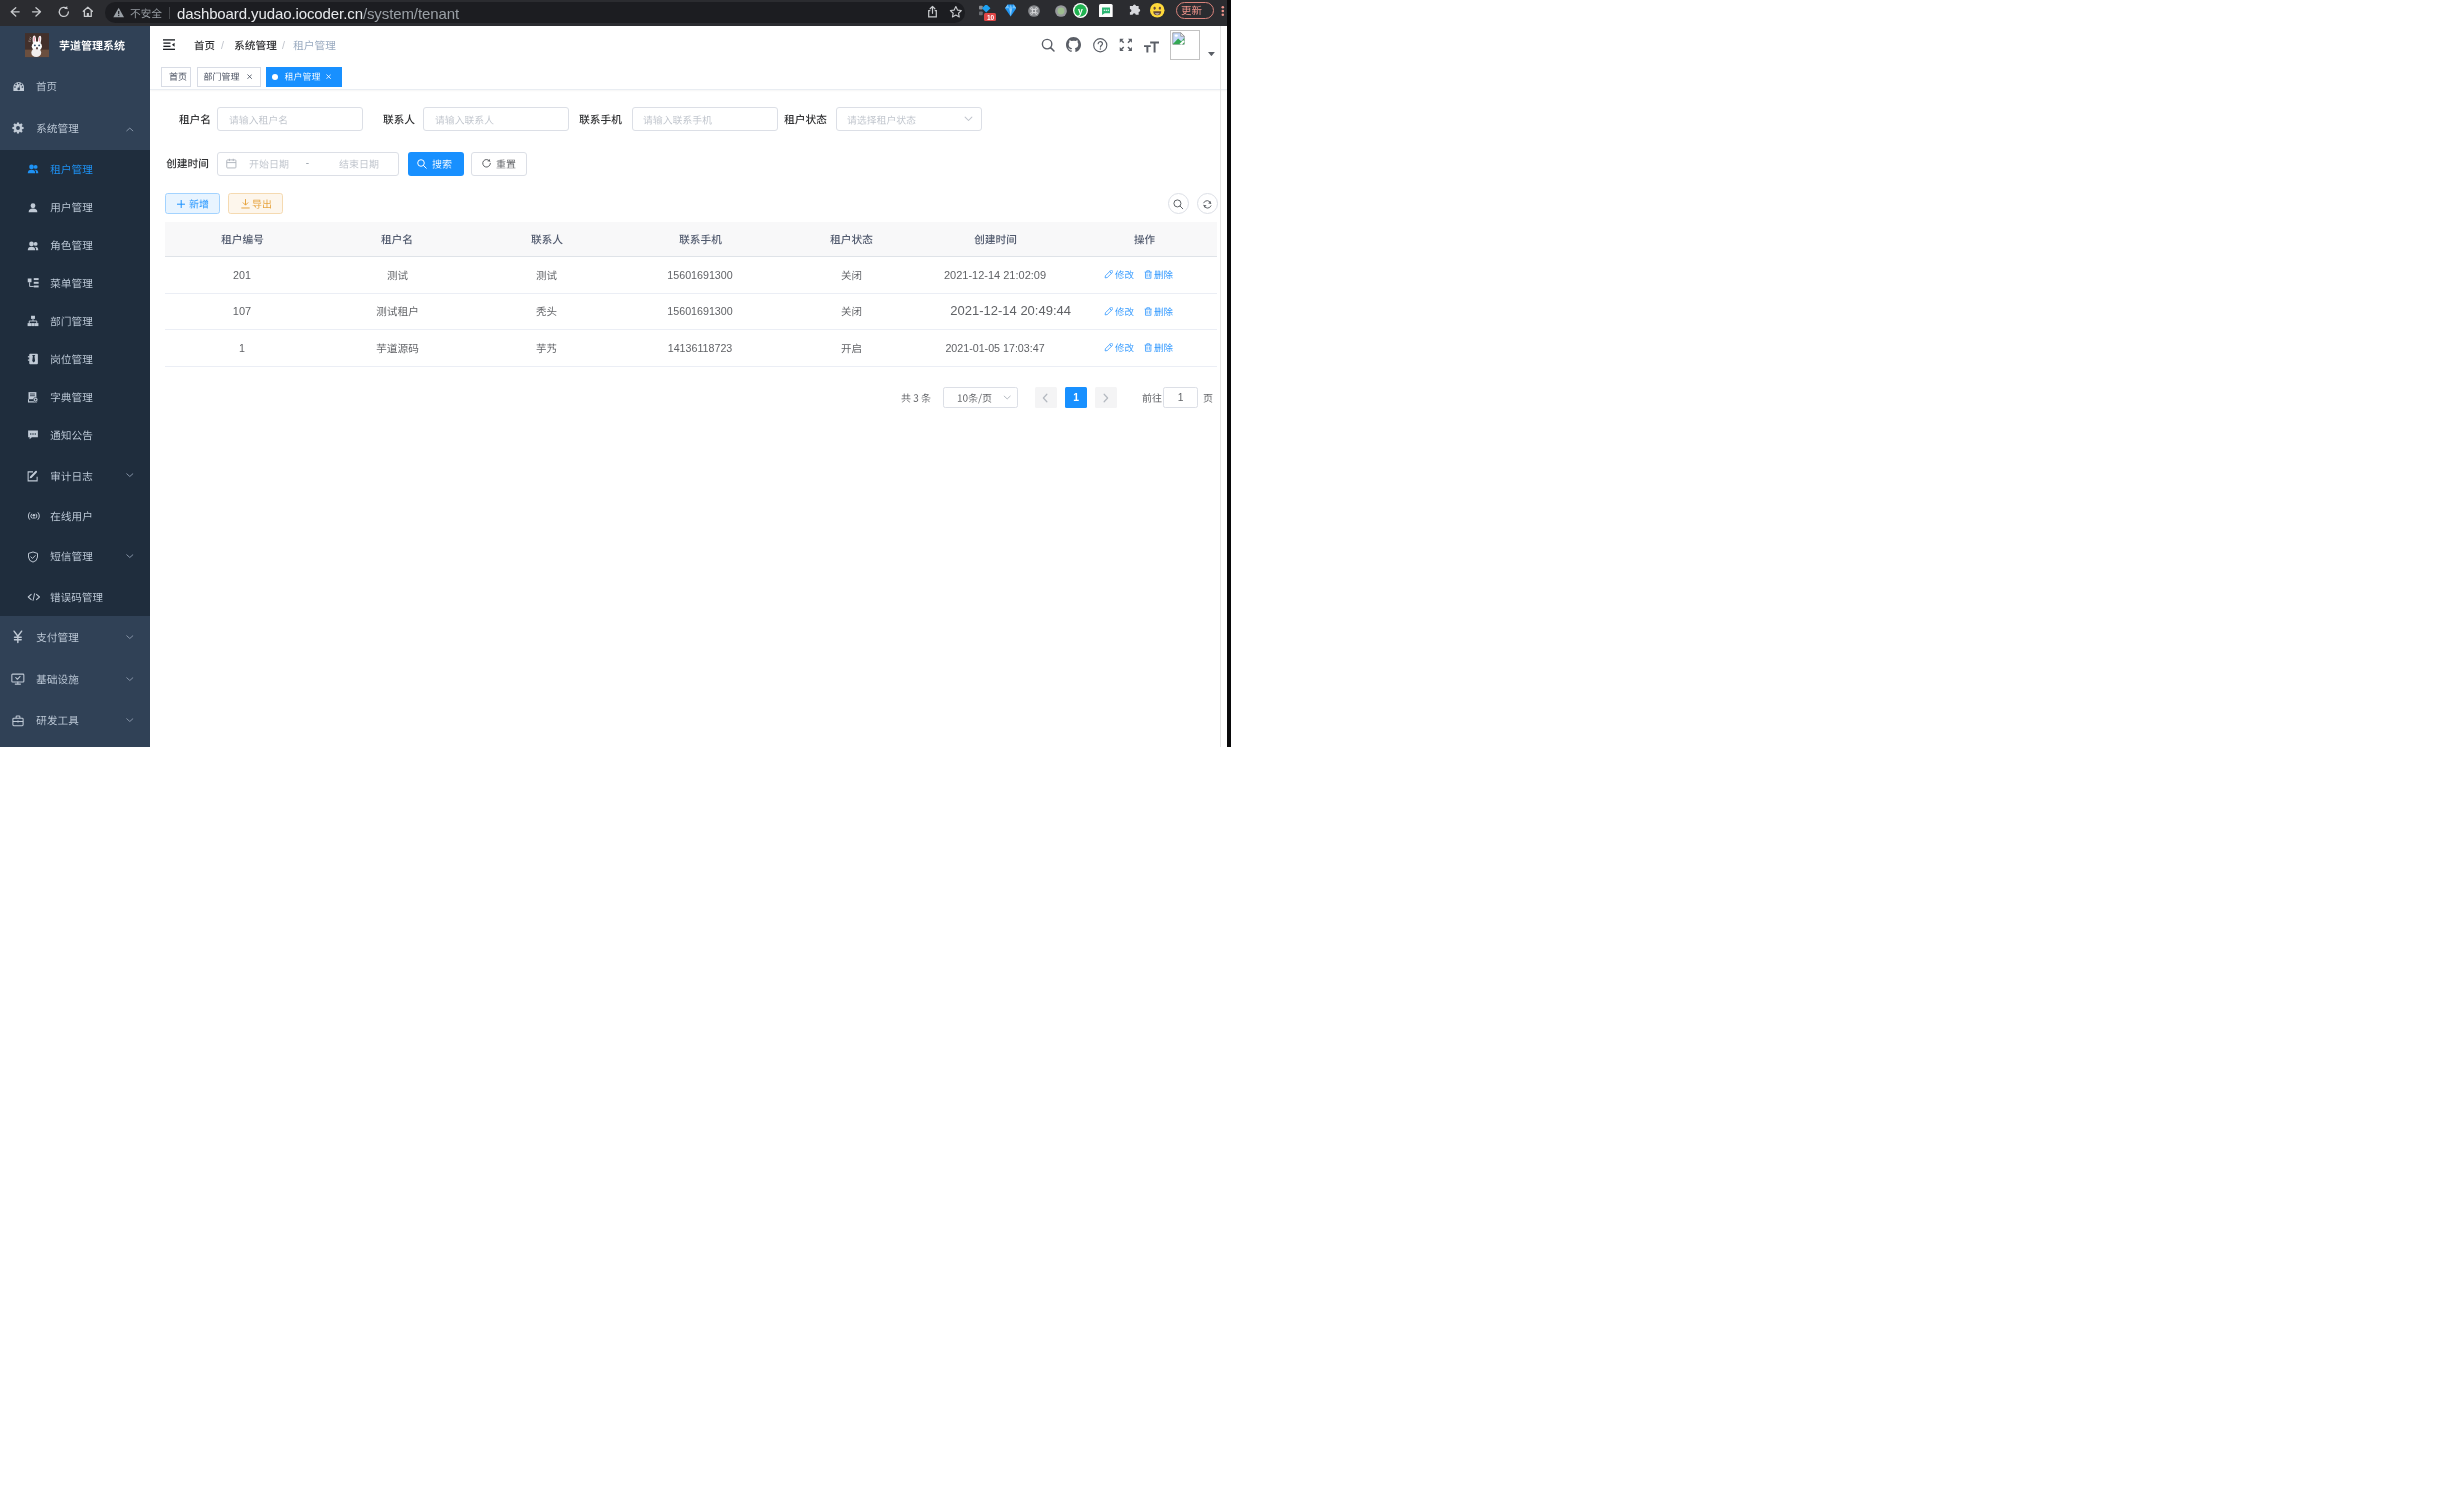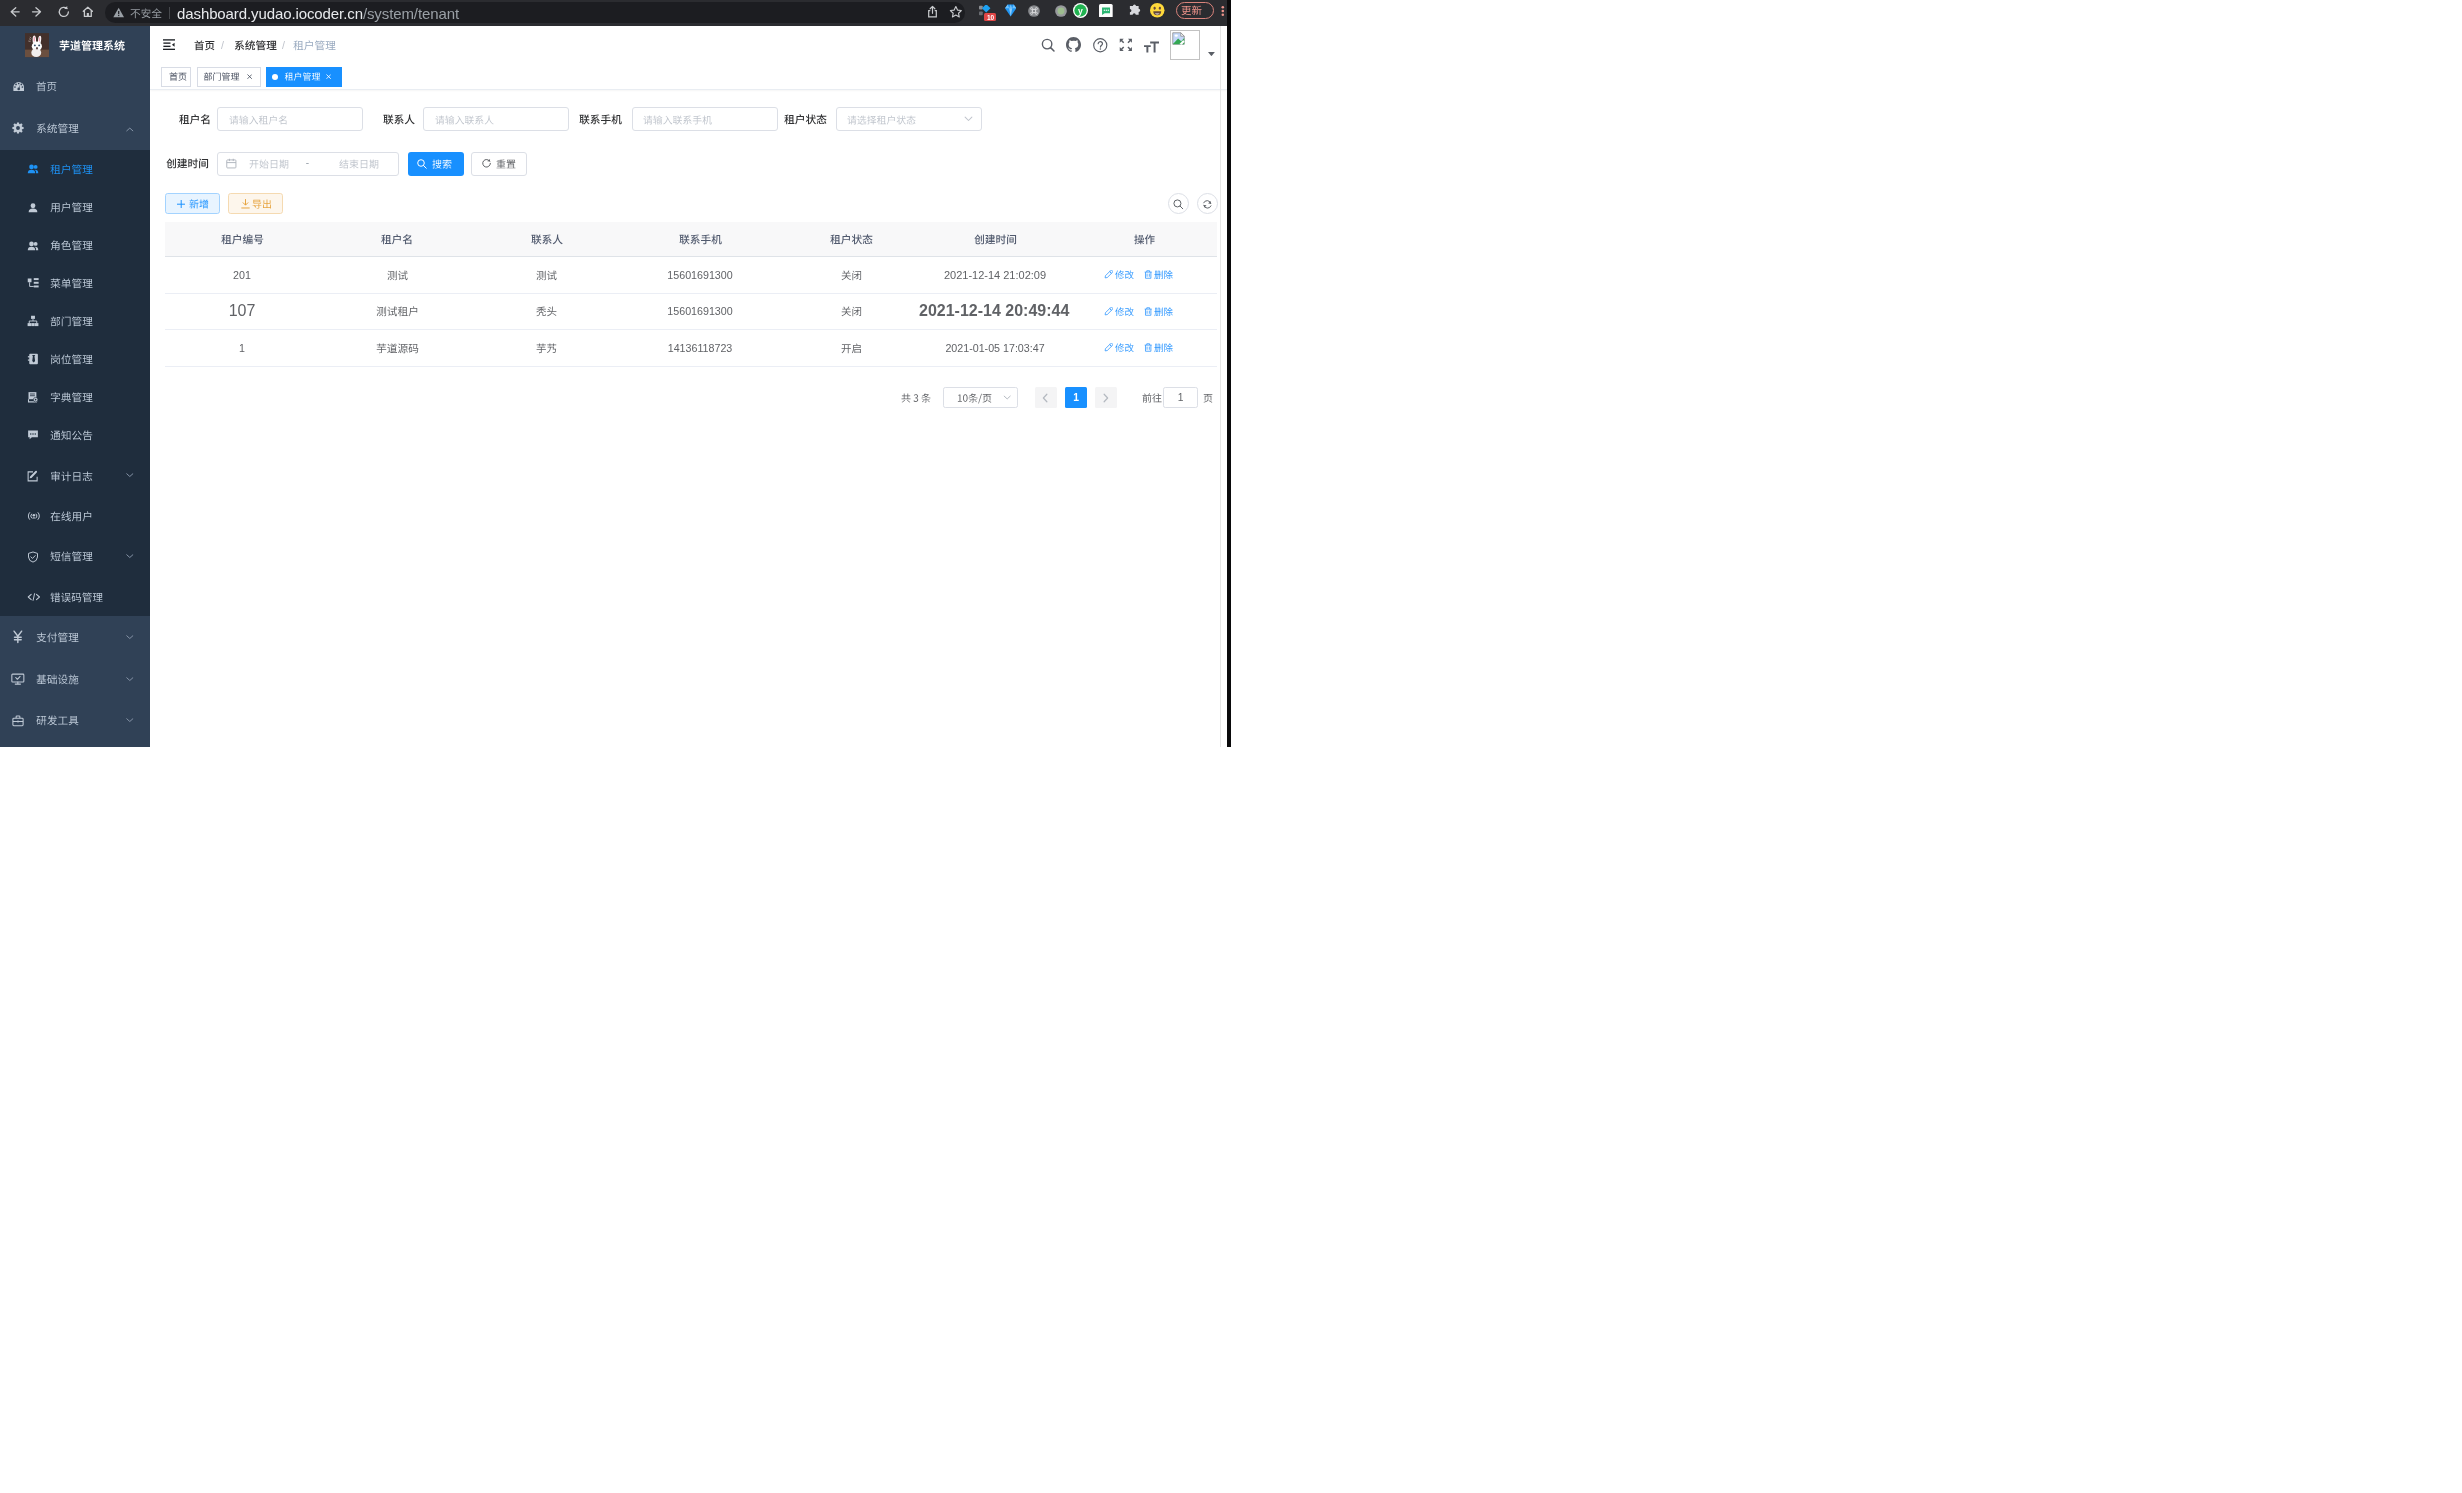--- a/index.html
+++ b/index.html
@@ -312,21 +312,21 @@
       </svg>
       <div style="position:absolute;left:1154px;top:270px">
         <svg width="19" height="9.5" viewBox="0 0 2000 1000" style="display:block;overflow:visible" fill="#2e97ff">
           <g>
             <use href="#r5220" x="0"></use>
             <use href="#r9664" x="1000"></use>
           </g>
         </svg>
       </div>
       <div style="position:absolute;left:165px;top:293px;width:1052px;height:37px;border-bottom:0.8px solid #ebeef5"></div>
-      <div style="position:absolute;left:165px;top:305px;font-size:16px;color:#606266;font-weight:400;letter-spacing:0;white-space:pre;line-height:12.8px;width:154px;text-align:center;line-height:12px">107</div>
+      <div style="position:absolute;left:165px;top:305px;font-size:11px;color:#606266;font-weight:400;letter-spacing:0;white-space:pre;line-height:12.8px;width:154px;text-align:center;line-height:12px">107</div>
       <div style="position:absolute;left:376px;top:306px">
         <svg width="43" height="10.7" viewBox="0 0 4000 1000" style="display:block;overflow:visible" fill="#606266">
           <g>
             <use href="#r6D4B" x="0"></use>
             <use href="#r8BD5" x="1000"></use>
             <use href="#r79DF" x="2000"></use>
             <use href="#r6237" x="3000"></use>
           </g>
         </svg>
       </div>
@@ -340,21 +340,21 @@
       </div>
       <div style="position:absolute;left:617px;top:305px;font-size:10.7px;color:#606266;font-weight:400;letter-spacing:0;white-space:pre;line-height:12.8px;width:166px;text-align:center;line-height:12px">15601691300</div>
       <div style="position:absolute;left:841px;top:306px">
         <svg width="21" height="10.7" viewBox="0 0 2000 1000" style="display:block;overflow:visible" fill="#606266">
           <g>
             <use href="#r5173" x="0"></use>
             <use href="#r95ED" x="1000"></use>
           </g>
         </svg>
       </div>
-      <div style="position:absolute;left:919px;top:305px;font-size:16px;color:#606266;font-weight:700;letter-spacing:0;white-space:pre;line-height:12.8px;width:152px;text-align:left;line-height:12px">2021-12-14 20:49:44</div>
+      <div style="position:absolute;left:919px;top:305px;font-size:13px;color:#606266;font-weight:400;letter-spacing:0;white-space:pre;line-height:12.8px;width:152px;text-align:right;line-height:12px">2021-12-14 20:49:44</div>
       <svg style="position:absolute;left:1104px;top:307px;" width="9" height="9" viewBox="0 0 12 12">
         <path d="M7.6 2.0 L10.0 4.4 L4.3 10.1 L1.5 10.5 L1.9 7.7 Z M8.7 0.9 a1.2 1.2 0 0 1 2.4 2.4 L10.0 4.4 L7.6 2.0 Z" fill="none" stroke="#2e97ff" stroke-width="1.05" stroke-linejoin="round"></path>
       </svg>
       <div style="position:absolute;left:1115px;top:307px">
         <svg width="19" height="9.5" viewBox="0 0 2000 1000" style="display:block;overflow:visible" fill="#2e97ff">
           <g>
             <use href="#r4FEE" x="0"></use>
             <use href="#r6539" x="1000"></use>
           </g>
         </svg>

